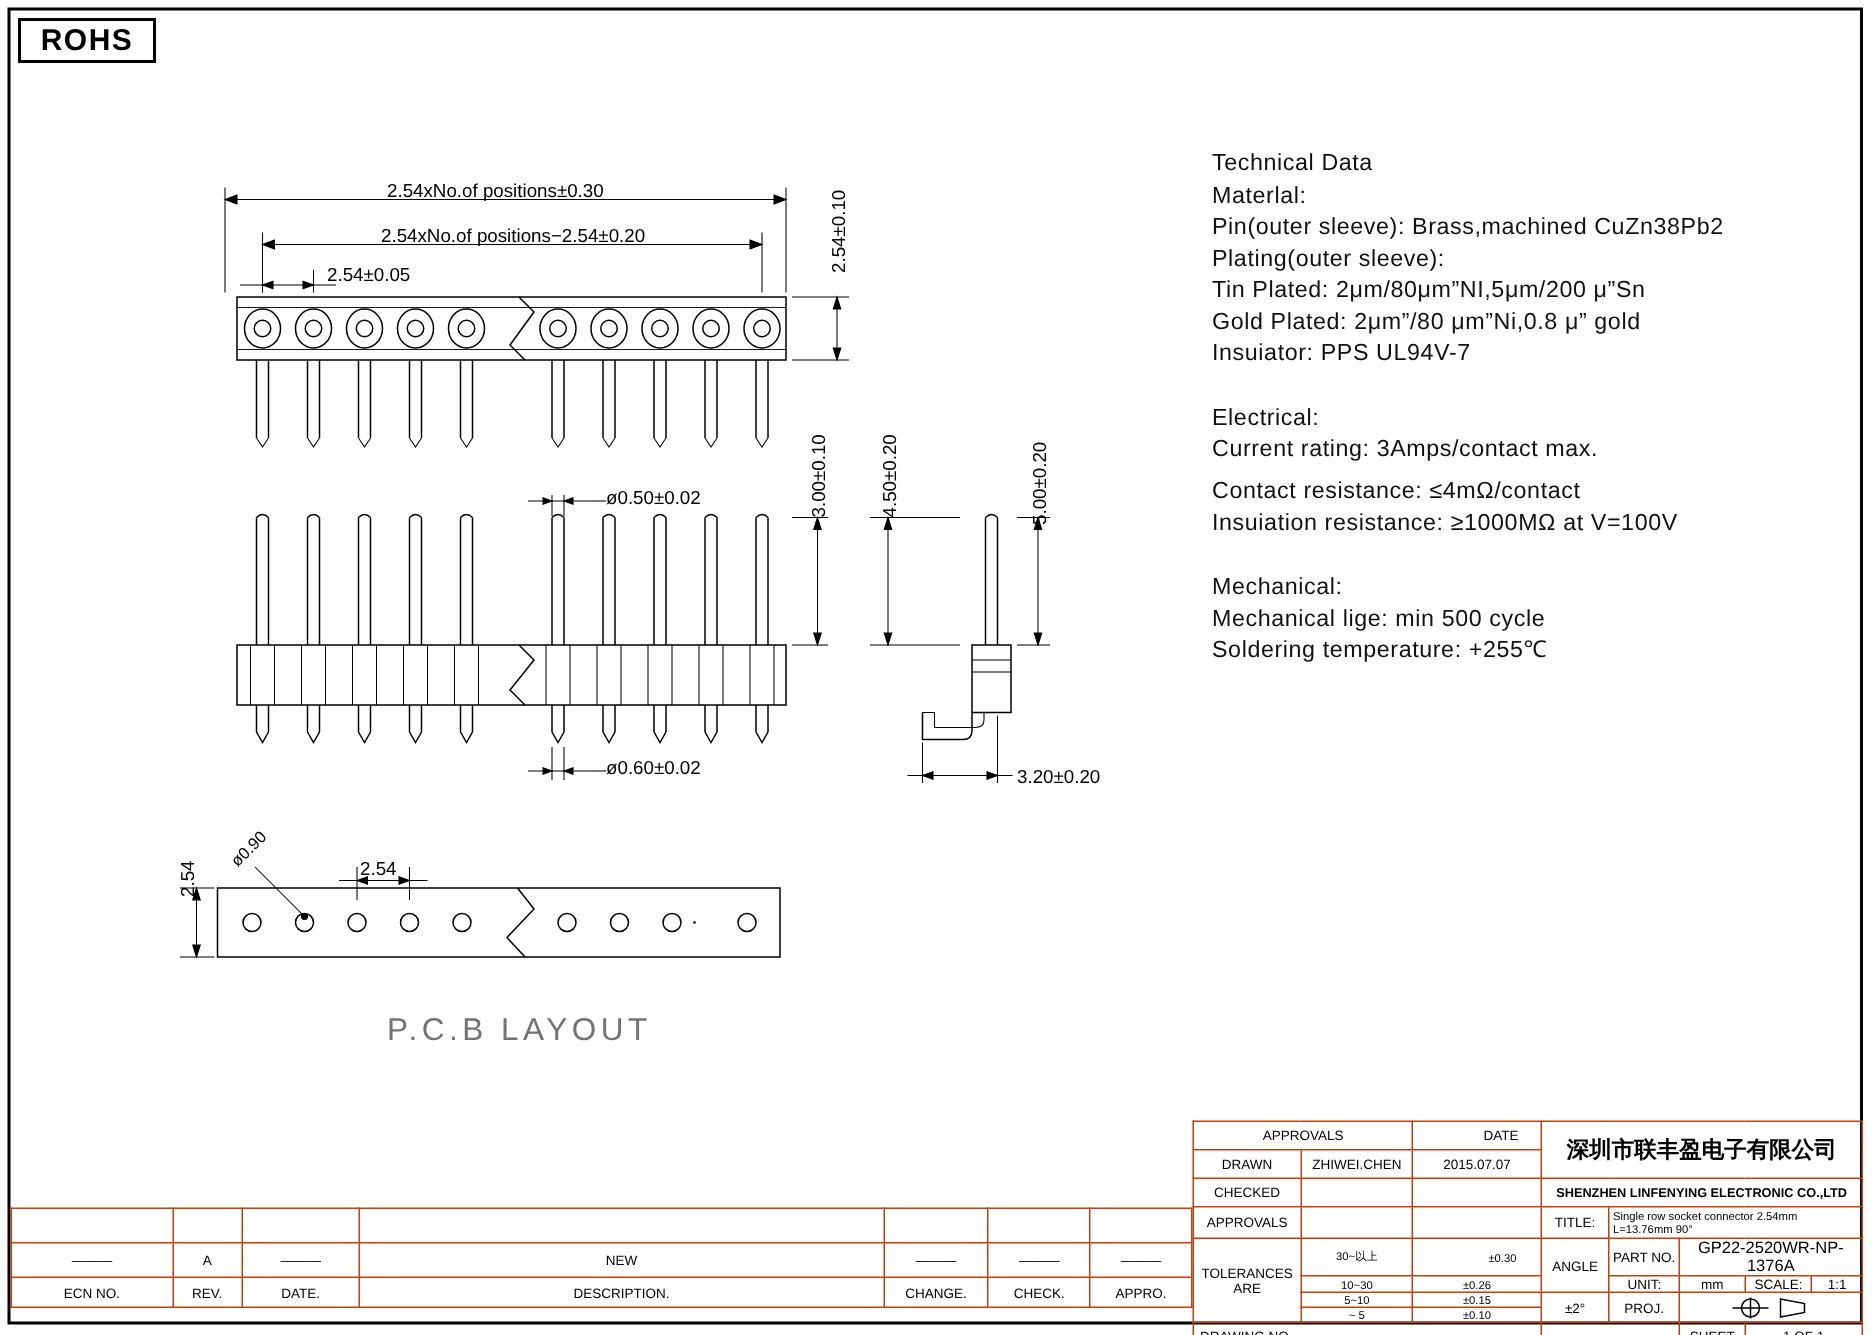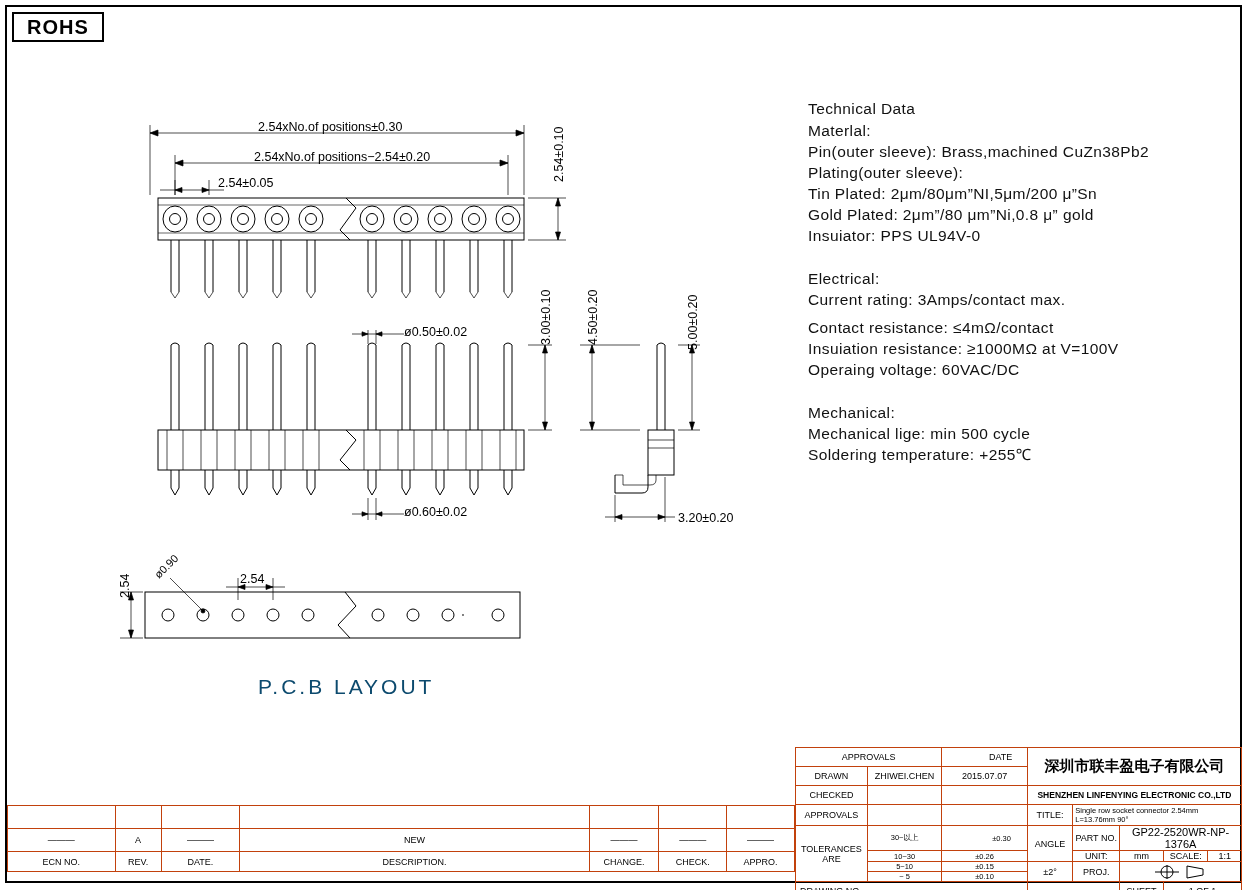--- a/index.html
+++ b/index.html
@@ -11,48 +11,47 @@
   .tech{position:absolute;left:808px;top:98px;width:440px;font-size:15.5px;line-height:21px;color:#111;letter-spacing:.4px;}
   .tech .hd{margin-bottom:1px;}
   .tech .blk{margin-bottom:16px;}
   svg{position:absolute;left:0;top:0;}
   .tb{position:absolute;border-collapse:collapse;font-size:9px;}
   .tb td{border:1px solid #c2410c;padding:0 2px;text-align:center;vertical-align:middle;font-family:"Liberation Sans",sans-serif;}
   #titleblock{left:795px;top:747px;width:447px;}
   #bottomrows{left:7px;top:805px;width:788px;}
   .cn{font-family:"DejaVu Sans",sans-serif;font-weight:bold;font-size:15px;}
   .cnsub{font-size:8.5px;font-weight:bold;}
-  .pcbcap{position:absolute;left:258px;top:675px;font-size:21px;letter-spacing:3px;color:#0c4a6e;}
+  .pcbcap{position:absolute;left:258px;top:675px;font-size:21px;letter-spacing:3px;color:#737373;}
   .lbl{font-family:"Liberation Sans",sans-serif;}
 </style>
 </head>
 <body>
 
 <div id="sheet">
 
   <div class="frame"></div>
 
   <div class="rohs">ROHS</div>
 
   <div class="tech">
     <div class="blk">
       <div class="hd">Technical Data</div>
       <div>Materlal:</div>
       <div>Pin(outer sleeve): Brass,machined CuZn38Pb2</div>
       <div>Plating(outer sleeve):</div>
       <div>Tin Plated: 2μm/80μm”NI,5μm/200 μ”Sn</div>
       <div>Gold Plated: 2μm”/80 μm”Ni,0.8 μ” gold</div>
-      <div>Insuiator: PPS UL94V-0</div>
+      <div>Insuiator: PPS UL94V-7</div>
     </div>
     <div class="blk" style="margin-top:22px;">
       <div>Electrical:</div>
       <div>Current rating: 3Amps/contact max.</div>
       <div style="margin-top:7px;">Contact resistance: ≤4mΩ/contact</div>
       <div>Insuiation resistance: ≥1000MΩ at V=100V</div>
-      <div>Operaing voltage: 60VAC/DC</div>
     </div>
     <div class="blk" style="margin-top:22px;">
       <div>Mechanical:</div>
       <div>Mechanical lige: min 500 cycle</div>
       <div>Soldering temperature: +255℃</div>
     </div>
   </div>
 
   <svg width="1249" height="890">
     <g fill="none" stroke="#000" stroke-width="1">

